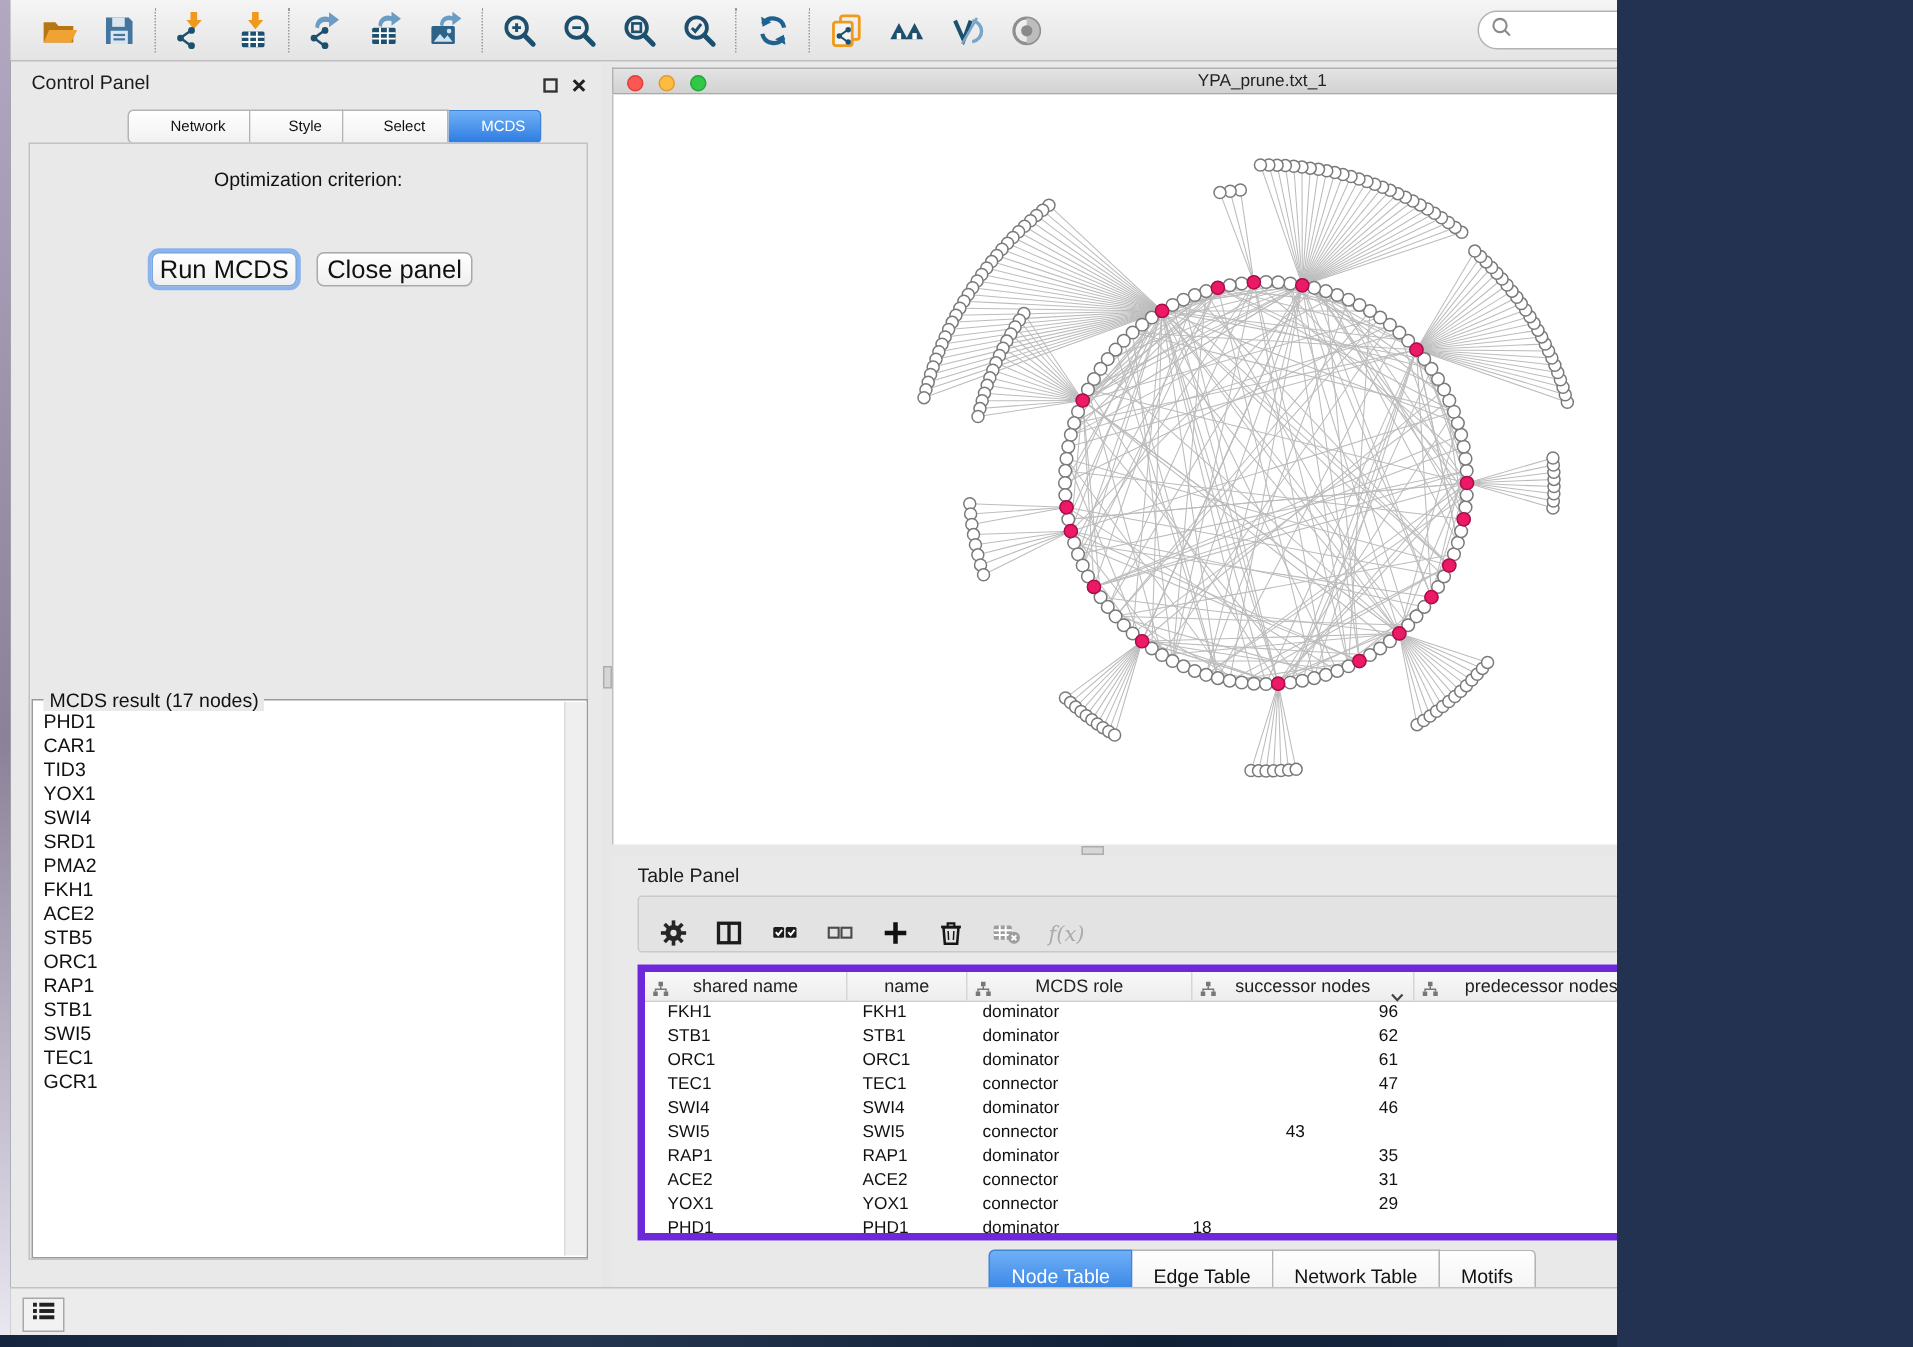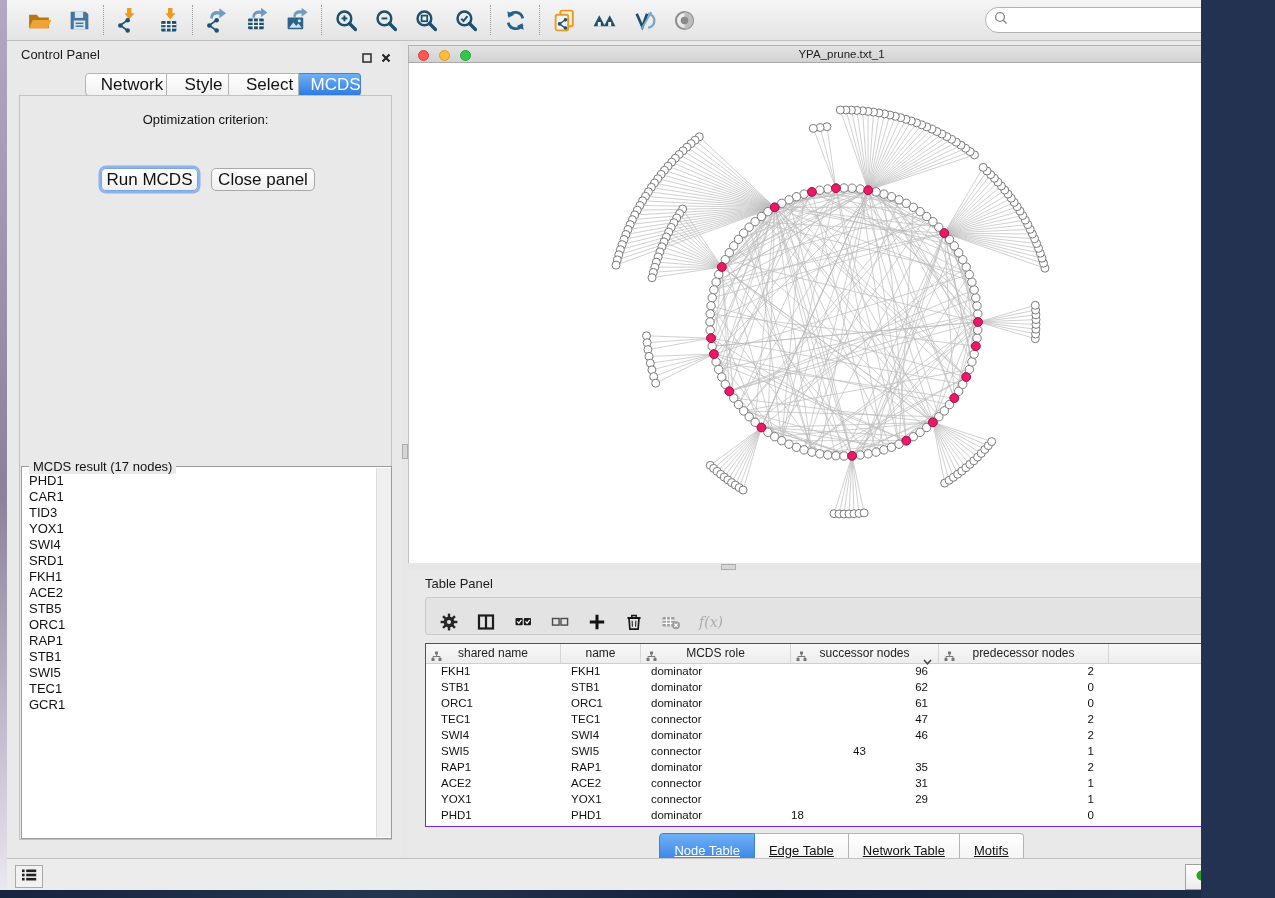--- a/index.html
+++ b/index.html
@@ -1,17 +1,17 @@
 <!DOCTYPE html>
 <html><head>
 <meta charset="utf-8">
 <style>
   html,body{margin:0;padding:0;}
   body{font-family:"Liberation Sans",sans-serif; background:#233250;}
-  #root{position:relative;width:1201px;height:898px;overflow:hidden;background:#101d36;}
+  #root{position:relative;width:1078px;height:898px;overflow:hidden;background:#101d36;}
   .abs{position:absolute;}
 
   
   #desktop-left{left:0;top:0;width:7px;height:898px;background:linear-gradient(#b3a8c2,#8b8198 55%,#d9d5e2 92%,#eceaf2);}
   #desktop-bottom{left:0;top:890px;width:1275px;height:8px;background:linear-gradient(90deg,#16253f,#24364f 30%,#122036 60%,#1d2e4a);}
 
   
   #app{left:7px;top:0;width:1268px;height:890px;background:#e9e9e9;}
 
   
@@ -20,21 +20,21 @@
   .tb-sep{width:0;height:30px;border-left:1px dotted #9a9a9a;}
   .tb-btn{width:28px;height:28px;display:flex;align-items:center;justify-content:center;border-radius:4px;cursor:pointer;}
   #search-box{position:absolute;right:12px;top:7px;width:278px;height:26px;background:#fff;border:1px solid #b3b3b3;border-radius:13px;display:flex;align-items:center;padding-left:8px;box-sizing:border-box;}
   #search-box input{border:none;outline:none;flex:1;font-size:12px;background:transparent;margin-left:5px;font-family:"Liberation Sans",sans-serif;}
 
   
   #cp-title{left:14px;top:47px;font-size:13px;color:#1b1b1b;}
   .panel-icons{display:flex;gap:9px;align-items:center;}
   #cp-panel-icons{left:355px;top:49px;}
   #cp-tabs{left:78px;top:73px;height:23px;display:flex;}
-  .cp-tab{height:23px;box-sizing:border-box;border:1px solid #b4b4b4;border-left:none;background:linear-gradient(#ffffff,#f1f1f1);font-size:17px;color:#111;display:flex;align-items:center;justify-content:center;cursor:pointer;padding-left:12px;}
+  .cp-tab{height:23px;box-sizing:border-box;border:1px solid #b4b4b4;border-left:none;background:linear-gradient(#ffffff,#f1f1f1);font-size:10px;color:#111;display:flex;align-items:center;justify-content:center;cursor:pointer;padding-left:12px;}
   .cp-tab:first-child{border-left:1px solid #b4b4b4;border-radius:4px 0 0 4px;}
   .cp-tab:last-child{border-radius:0 4px 4px 0;}
   .cp-tab.sel{background:linear-gradient(#6fb0f6,#2e7ce2);color:#fff;border-color:#3f83d6;}
   #cp-content{left:12px;top:95px;width:373px;height:745px;border:1px solid #c2c2c2;background:#e9e9e9;box-sizing:border-box;}
   #opt-label{left:12px;top:112px;width:373px;text-align:center;font-size:13px;color:#111;}
   #criterion-select{left:44px;top:134px;width:313px;height:23px;background:#fff;border:1px solid #abaaaa;border-radius:4px;box-sizing:border-box;display:flex;align-items:center;cursor:pointer;}
   #criterion-select .val{flex:1;font-size:13px;color:#111;padding-left:8px;white-space:nowrap;overflow:hidden;}
   #criterion-select .stepper{width:20px;height:21px;border-radius:0 3px 3px 0;background:linear-gradient(#6fb0f6,#2e7ce2);display:flex;flex-direction:column;align-items:center;justify-content:center;gap:2px;}
   .btn{position:absolute;height:23px;background:linear-gradient(#ffffff,#efefef);border:1px solid #a9a9a9;border-radius:5px;font-size:17px;color:#111;display:flex;align-items:center;justify-content:center;cursor:pointer;box-sizing:border-box;}
   #run-btn{left:94px;top:168px;width:97px;box-shadow:0 0 0 2.5px rgba(107,160,240,.75);border-color:#7ba7dd;}
@@ -57,33 +57,33 @@
   #net-title{position:absolute;left:0;top:2px;width:100%;text-align:center;font-size:11.5px;color:#222;}
   #net-canvas{left:401px;top:63px;width:867px;height:500px;background:#ffffff;border-left:1px solid #c0c0c0;border-right:1px solid #c0c0c0;box-sizing:border-box;}
 
   
   #table-panel{left:401px;top:571px;width:867px;height:287px;background:#e9e9e9;}
   #tp-title{position:absolute;left:17px;top:5px;font-size:13px;color:#1b1b1b;}
   #tp-panel-icons{position:absolute;left:828px;top:7px;}
   #tp-toolbar{position:absolute;left:17px;top:26px;width:840px;height:38px;background:#e3e3e3;border:1px solid #c9c9c9;border-radius:3px;box-sizing:border-box;display:flex;align-items:center;gap:17px;padding-left:13px;}
   .tp-icon{width:22px;height:22px;display:flex;align-items:center;justify-content:flex-end;cursor:pointer;margin-top:12px;}
   .tp-icon.disabled{cursor:default;}
-  #tp-table{position:absolute;left:17px;top:72px;width:848px;height:184px;background:#fff;border:1px solid #6d28d9;box-sizing:border-box;}
+  #tp-table{position:absolute;left:17px;top:72px;width:848px;height:184px;background:#fff;border:5px solid #6d28d9;box-sizing:border-box;}
   #tp-header{position:absolute;left:0;top:0;height:19px;width:833px;background:linear-gradient(#f8f8f8,#ededed);border-bottom:1px solid #cfcfcf;display:flex;}
   .th{position:relative;height:19px;border-right:1px solid #d6d6d6;box-sizing:border-box;}
   .th .lbl{position:absolute;left:0;top:0;width:100%;text-align:center;font-size:12px;line-height:19px;color:#222;}
   .th .hicon{position:absolute;left:5px;top:4px;}
   .th .sorticon{position:absolute;right:6px;top:7px;}
   #tp-body{position:absolute;left:0;top:19px;width:833px;}
   .tr{display:flex;height:16px;line-height:16px;cursor:default;}
   .td{font-size:11.5px;color:#111;box-sizing:border-box;overflow:hidden;white-space:nowrap;}
   #tp-scroll{position:absolute;right:0;top:0;width:13px;height:182px;background:#fafafa;border-left:1px solid #e0e0e0;box-sizing:border-box;}
   #tp-scroll .thumb{position:absolute;left:2px;top:22px;width:8px;height:97px;border-radius:4px;background:#b8b8b8;}
   #tp-tabs{position:absolute;left:0;top:262px;width:867px;display:flex;justify-content:center;}
-  .tp-tab{height:22px;box-sizing:border-box;border:1px solid #b4b4b4;border-left:none;background:linear-gradient(#ffffff,#f1f1f1);font-size:13px;color:#111;display:flex;align-items:center;justify-content:center;padding:16px 14px;cursor:pointer;text-decoration:underline;}
+  .tp-tab{height:22px;box-sizing:border-box;border:1px solid #b4b4b4;border-left:none;background:linear-gradient(#ffffff,#f1f1f1);font-size:13px;color:#111;display:flex;align-items:center;justify-content:center;padding:16px 14px;cursor:pointer;}
   .tp-tab:first-child{border-left:1px solid #b4b4b4;border-radius:4px 0 0 4px;}
   .tp-tab:last-child{border-radius:0 4px 4px 0;}
   .tp-tab.sel{background:linear-gradient(#6fb0f6,#2e7ce2);color:#fff;border-color:#3f83d6;}
 
   
   #status-bar{left:0;top:858px;width:1268px;height:32px;background:#ececec;border-top:1px solid #c2c2c2;box-sizing:border-box;}
   #list-btn{position:absolute;left:8px;top:6px;width:26px;height:21px;background:#f2f2f2;border:1px solid #a8a8a8;display:flex;align-items:center;justify-content:center;cursor:pointer;}
   #memory-btn{position:absolute;right:10px;top:5px;width:78px;height:24px;background:linear-gradient(#ffffff,#ededed);border:1px solid #a0a0a0;display:flex;align-items:center;justify-content:center;gap:6px;font-size:12.5px;color:#111;cursor:pointer;}
 </style>
 </head>
@@ -306,20 +306,21 @@
     <div class="btn" id="close-btn">Close panel</div>
     <div class="abs" id="result-box"></div>
     <div class="abs" id="result-scroll"></div>
     <div class="abs" id="result-list">
         <div class="res-item">PHD1</div>
         <div class="res-item">CAR1</div>
         <div class="res-item">TID3</div>
         <div class="res-item">YOX1</div>
         <div class="res-item">SWI4</div>
         <div class="res-item">SRD1</div>
+        <div class="res-item">PMA2</div>
         <div class="res-item">FKH1</div>
         <div class="res-item">ACE2</div>
         <div class="res-item">STB5</div>
         <div class="res-item">ORC1</div>
         <div class="res-item">RAP1</div>
         <div class="res-item">STB1</div>
         <div class="res-item">SWI5</div>
         <div class="res-item">TEC1</div>
         <div class="res-item">GCR1</div>
       </div>

